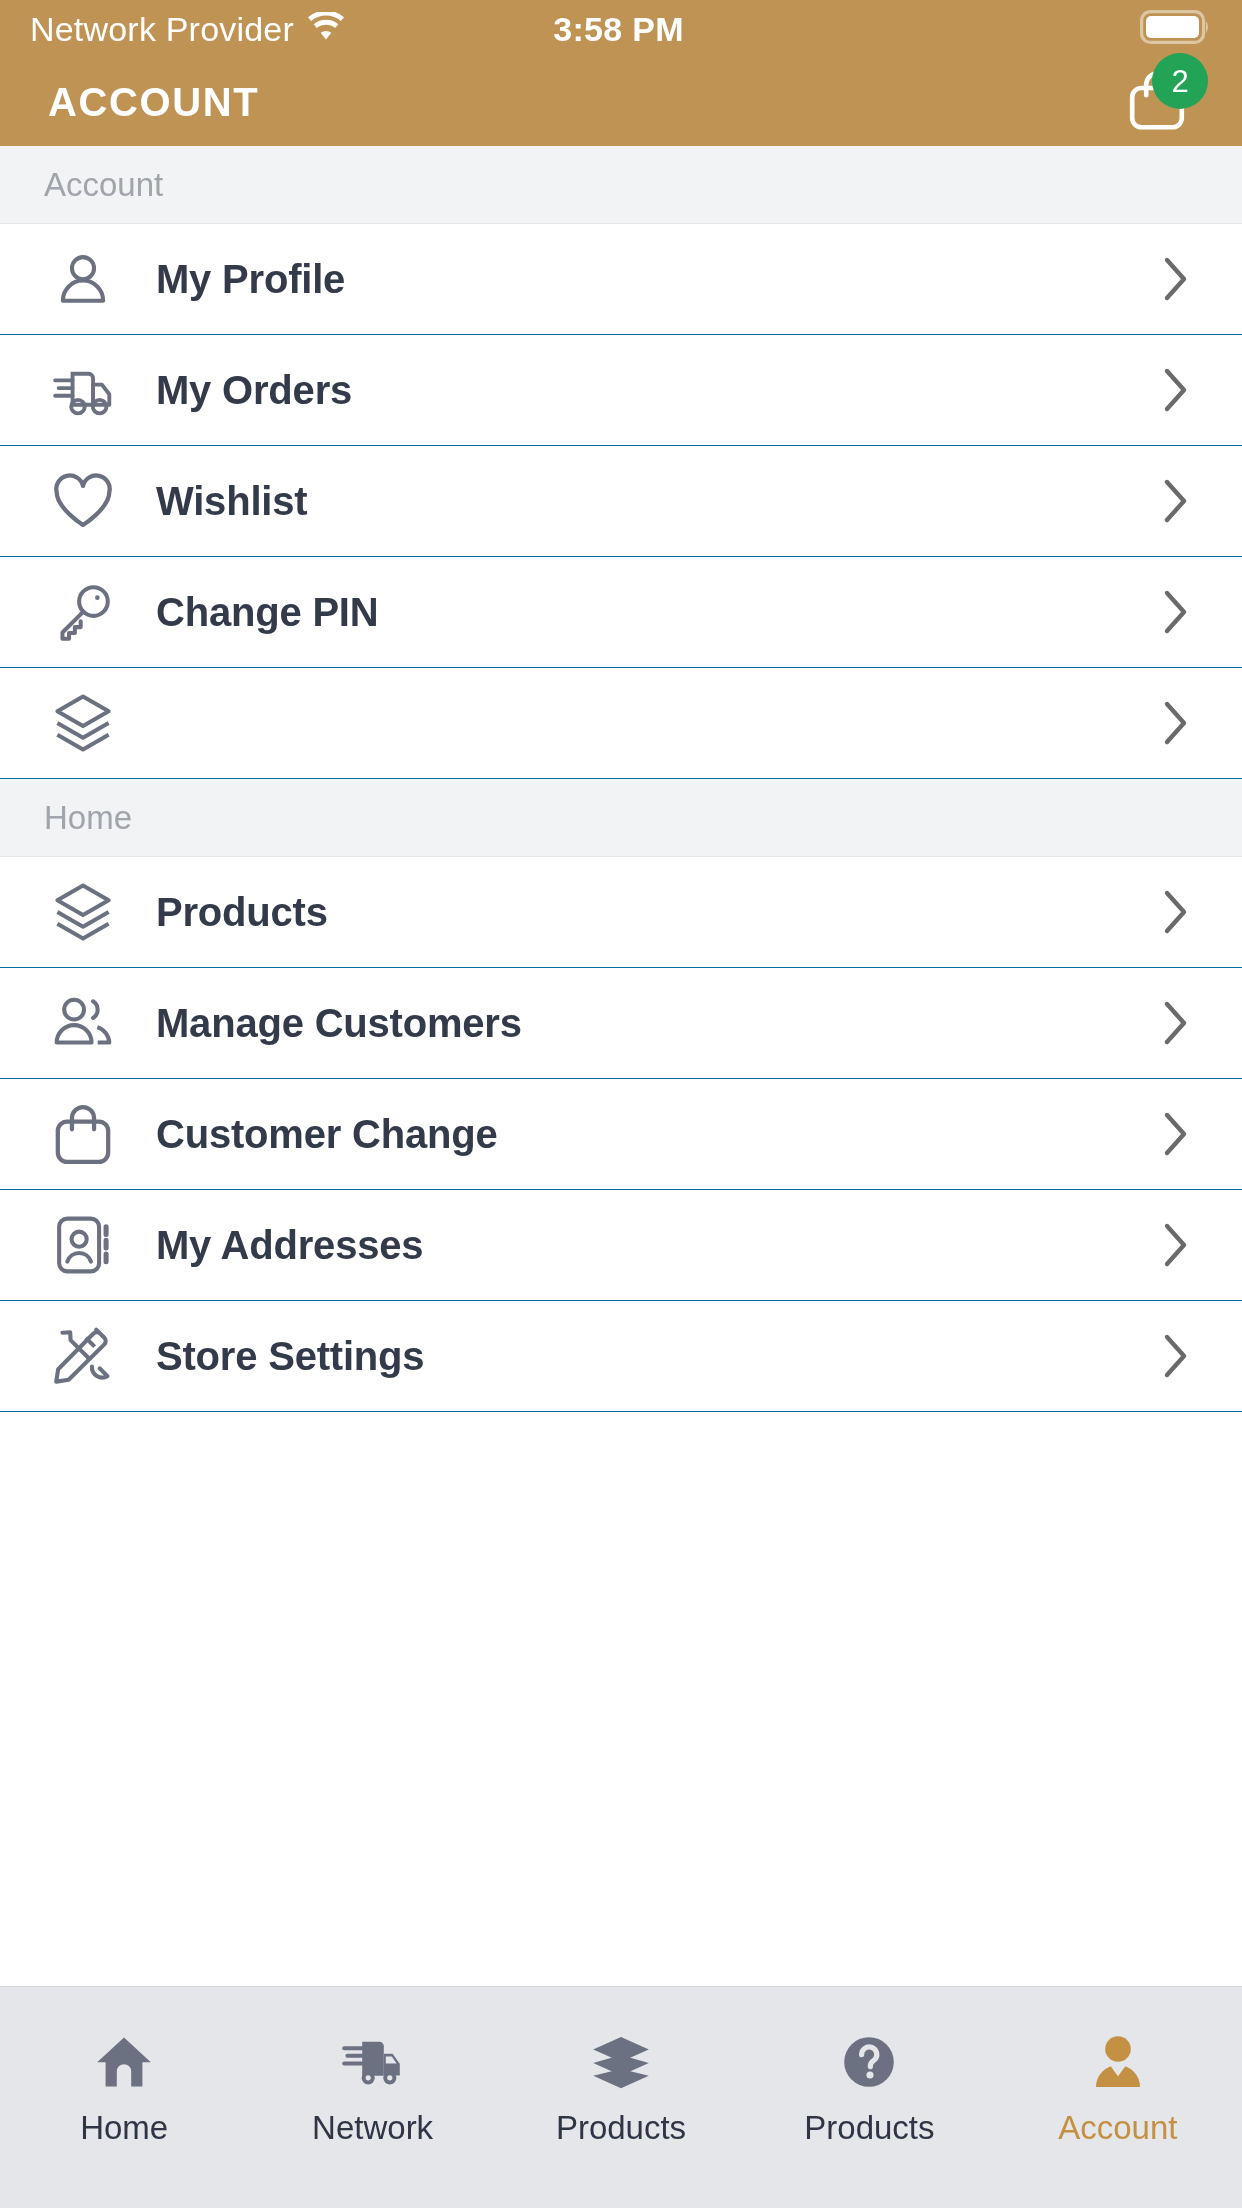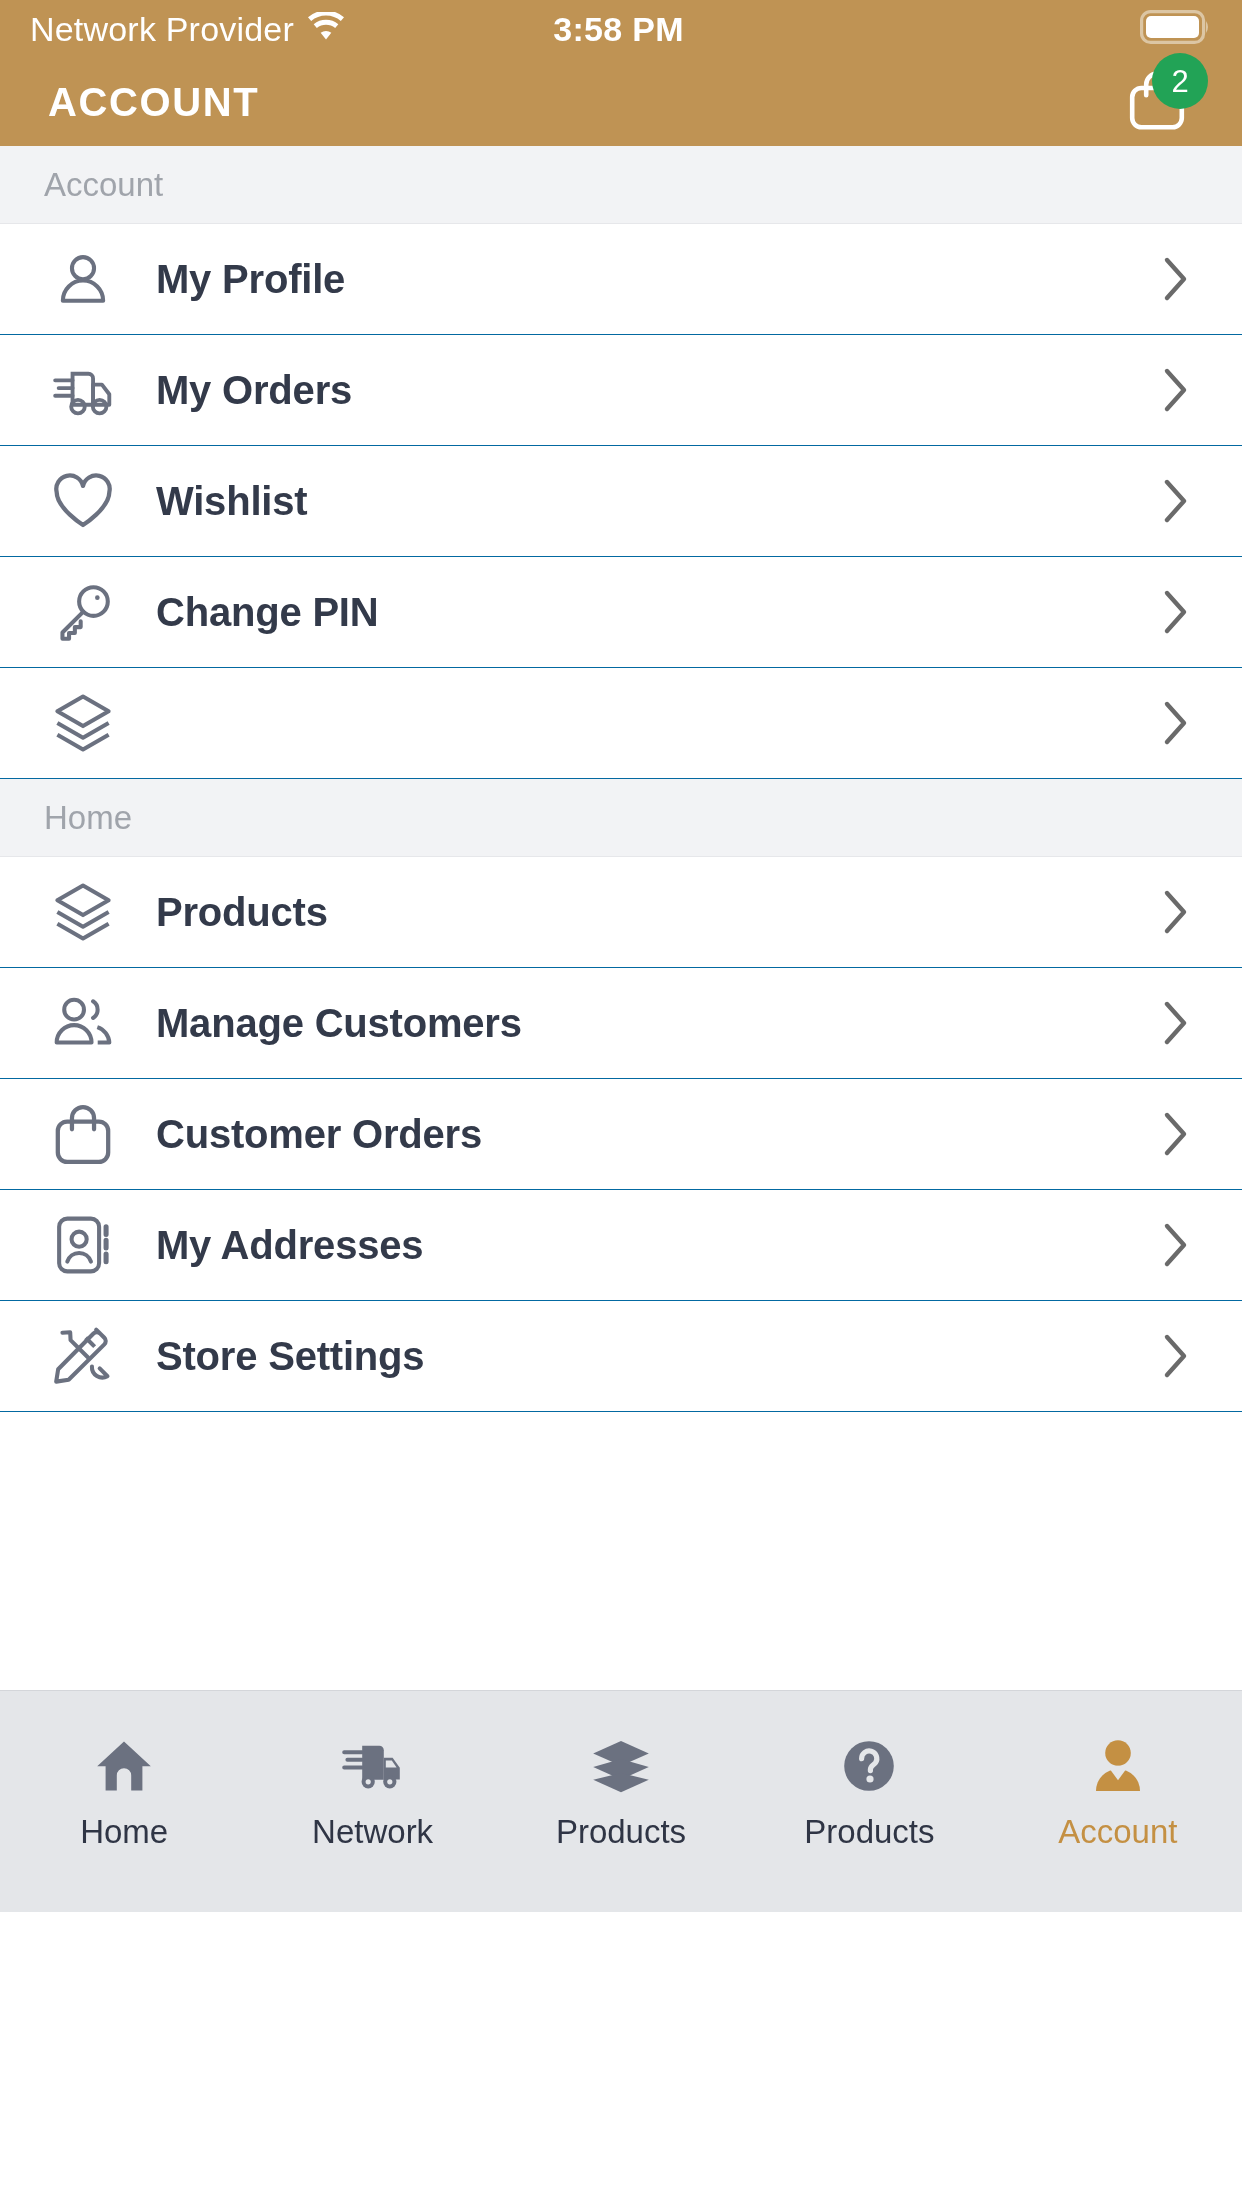--- a/index.html
+++ b/index.html
@@ -6,21 +6,21 @@
   html, body {
     width: 1242px;
     height: 2208px;
     background: #ffffff;
     font-family: "Liberation Sans", sans-serif;
     overflow: hidden;
   }
   .phone {
     position: relative;
     width: 1242px;
-    height: 1912px;
+    height: 2208px;
     display: flex;
     flex-direction: column;
     background: #ffffff;
   }
 
   
   .statusbar {
     background: #bf9354;
     height: 58px;
     display: flex;
@@ -335,21 +335,21 @@
       </span>
     </div>
 
     <div class="row">
       <span class="row-icon">
         <svg width="62" height="66" viewBox="0 0 32 34">
           <rect x="3.0" y="10.6" width="26" height="20.8" rx="4.8" ry="4.8" fill="none" stroke="#6b7180" stroke-width="2.2"></rect>
           <path d="M10.3 14.6V8.8a5.7 5.7 0 0111.4 0v5.8" fill="none" stroke="#6b7180" stroke-width="2.2" stroke-linecap="round"></path>
         </svg>
       </span>
-      <span class="row-label">Customer Orders</span>
+      <span class="row-label">Customer Change</span>
       <span class="row-chevron">
         <svg width="28" height="46" viewBox="0 0 14 23">
             <path d="M2.5 2L11 11.5 2.5 21" fill="none" stroke="#6a6a6a" stroke-width="2.2" stroke-linecap="round" stroke-linejoin="round"></path>
           </svg>
       </span>
     </div>
 
     <div class="row">
       <span class="row-icon">
         <svg width="64" height="66" viewBox="0 0 33 34">

